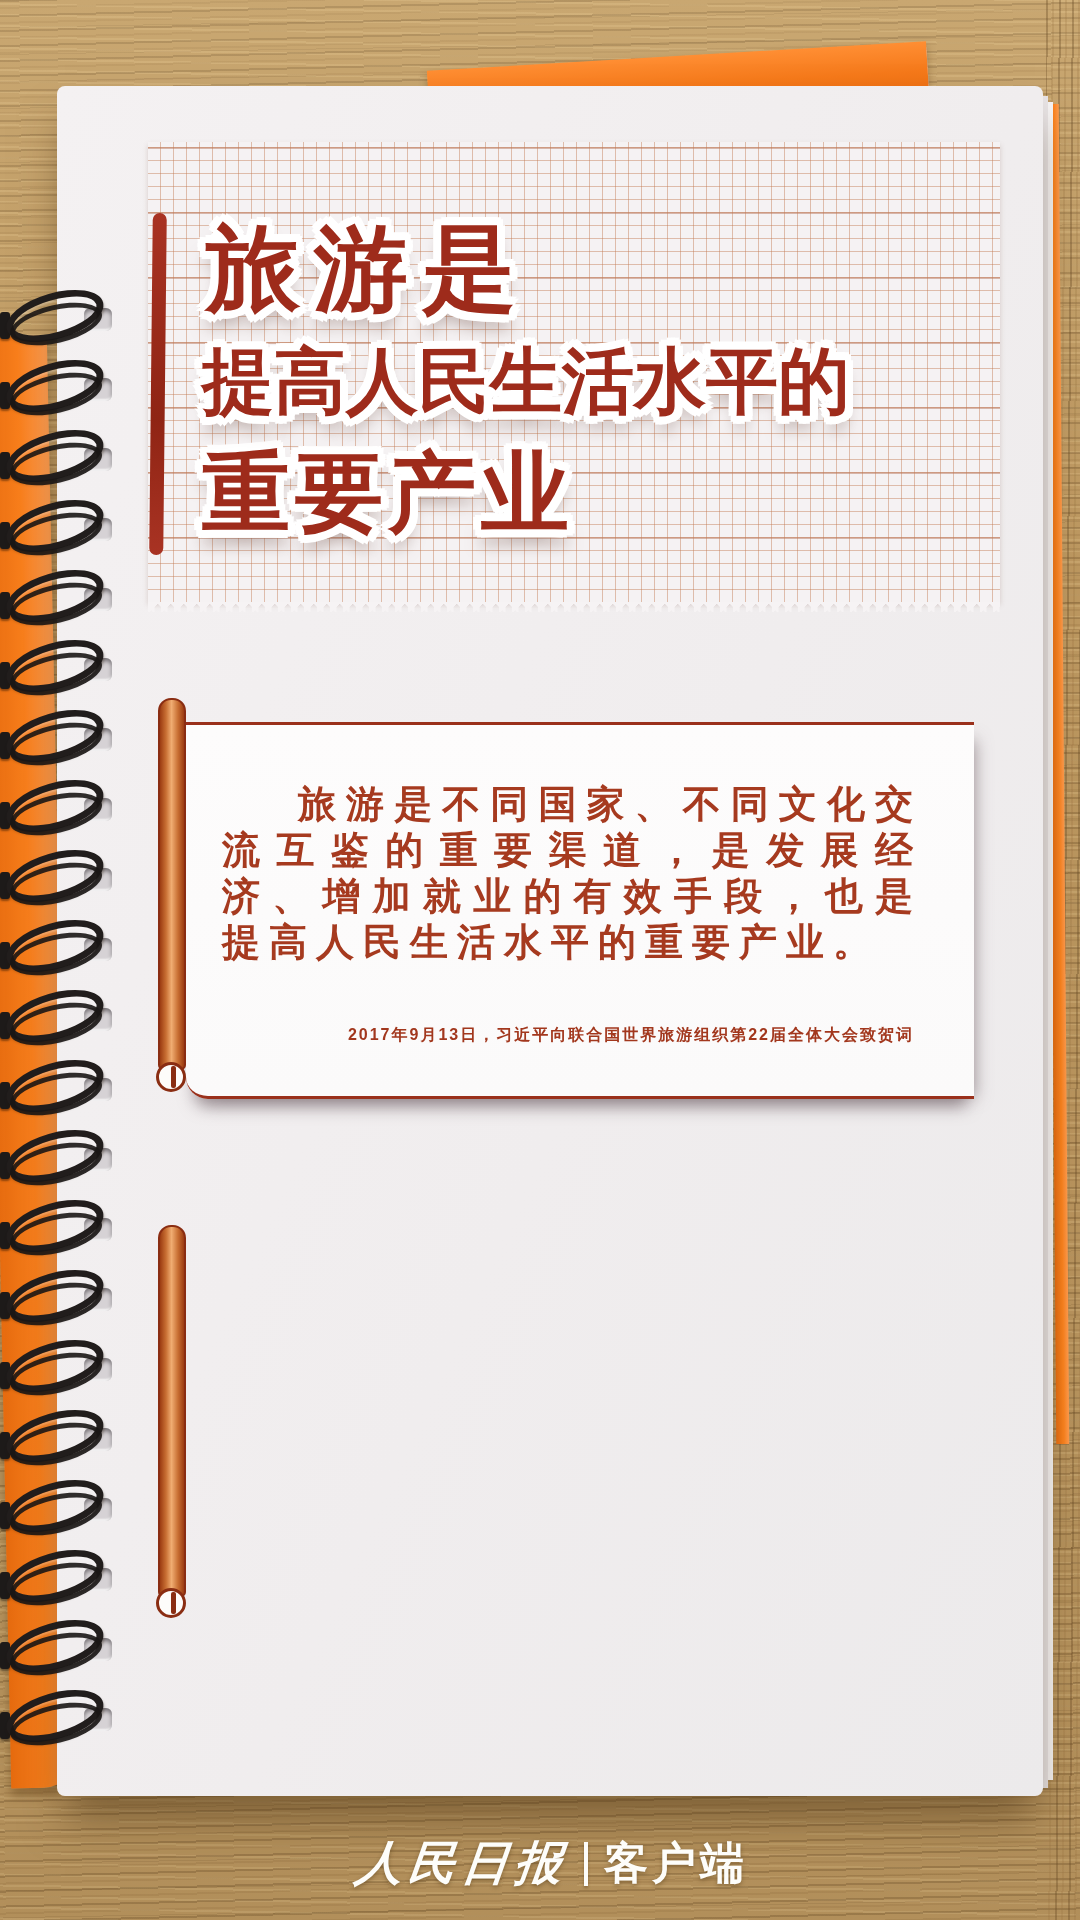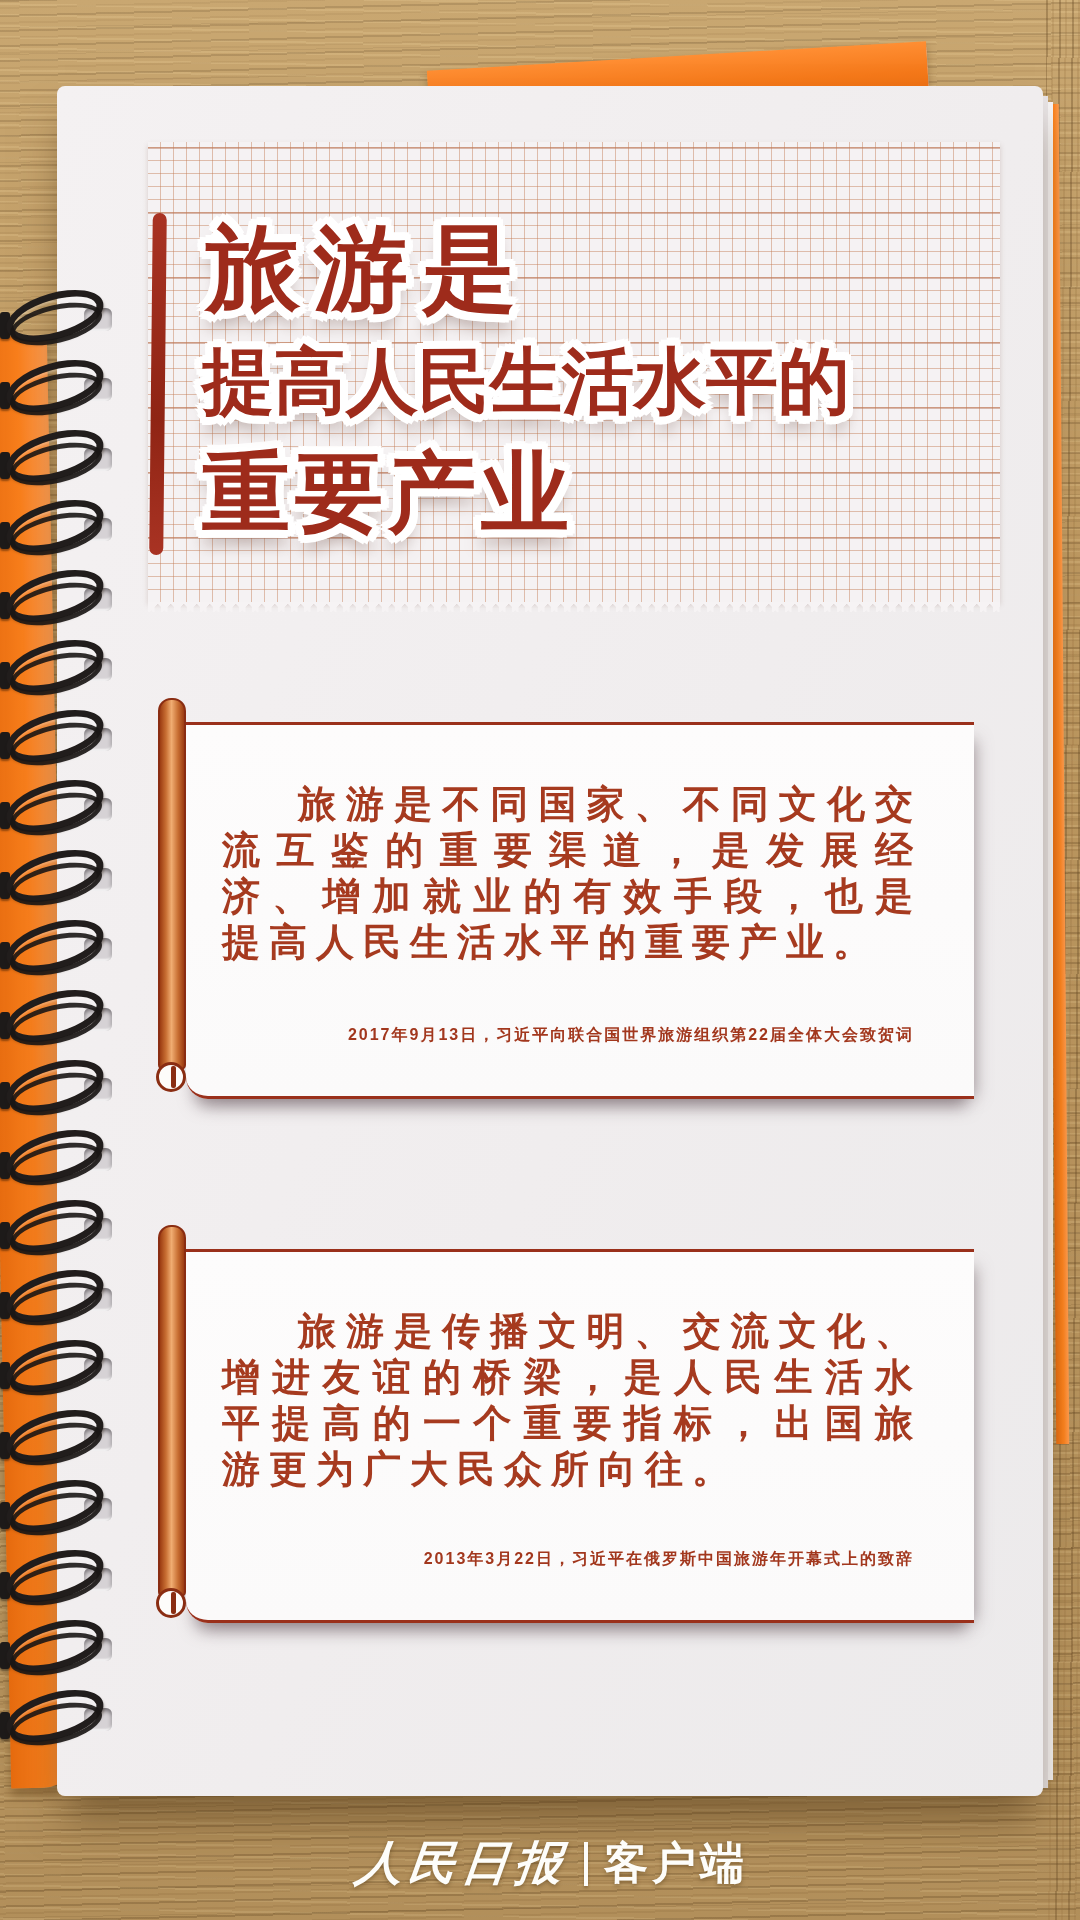--- a/index.html
+++ b/index.html
@@ -174,24 +174,20 @@
   <div class="title-line title-l3">重要产业</div>
   <div class="title-line title-l2">提高人民生活水平的</div>
 
   <div class="card-body" style="top:722px;height:371px;">
     <p class="quote">旅游是不同国家、不同文化交流互鉴的重要渠道，是发展经济、增加就业的有效手段，也是提高人民生活水平的重要产业。</p>
     <div class="attribution">2017年9月13日，习近平向联合国世界旅游组织第22届全体大会致贺词</div>
   </div>
   <div class="rod" style="top:698px;height:372px;"></div>
   <div class="curl" style="top:1062px;"></div>
 
-  <div class="card-body" style="top:1249px;height:368px;">
-    <p class="quote">旅游是传播文明、交流文化、增进友谊的桥梁，是人民生活水平提高的一个重要指标，出国旅游更为广大民众所向往。</p>
-    <div class="attribution">2013年3月22日，习近平在俄罗斯中国旅游年开幕式上的致辞</div>
-  </div>
   <div class="rod" style="top:1225px;height:372px;"></div>
   <div class="curl" style="top:1588px;"></div>
 
   <div id="coils">
       <div class="coil" style="top: 292px;">
         <div class="coil-endbar"></div>
         <div class="coil-hole"></div>
         <div class="coil-wire"></div>
         <div class="coil-wire2"></div>
       </div>

